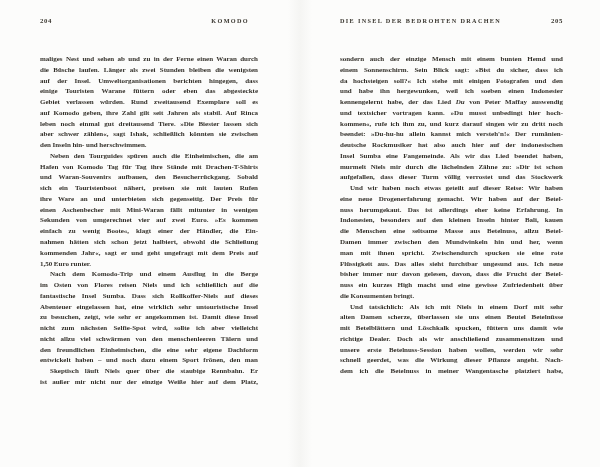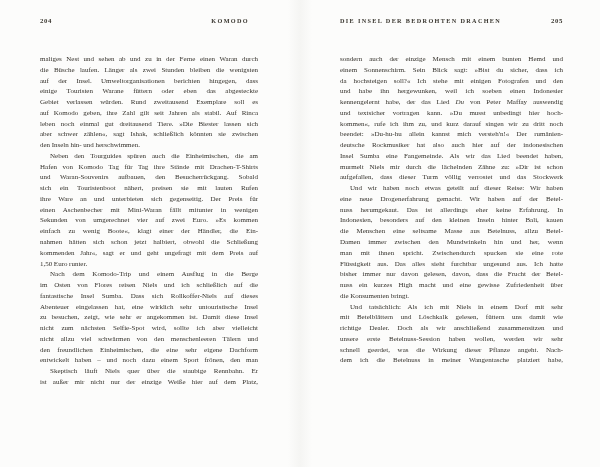--- a/index.html
+++ b/index.html
@@ -32,20 +32,21 @@
   }
   .running-head {
     font-size: 6.2px; font-weight: 700; letter-spacing: 1.35px;
     text-transform: uppercase;
   }
   .page-left .running-head { margin-right: 9px; }
 
   .text-block {
     position: absolute; top: 37px; left: 0; right: 0;
     color: #34312b;
+    font-weight: bold;
   }
   .line {
     font-size: 7px;
     line-height: 10.76px;
     word-spacing: -0.15px;
     text-align: justify;
     text-align-last: justify;
     white-space: normal;
   }
   .line.para-end { text-align-last: left; }
@@ -115,26 +116,27 @@
         <div class="line">Insel Sumba eine Fangemeinde. Als wir das Lied beendet haben,</div>
         <div class="line">murmelt Niels mir durch die lächelnden Zähne zu: »Dir ist schon</div>
         <div class="line">aufgefallen, dass dieser Turm völlig verrostet und das Stockwerk</div>
         <div class="line indent">Und wir haben noch etwas geteilt auf dieser Reise: Wir haben</div>
         <div class="line">eine neue Drogenerfahrung gemacht. Wir haben auf der Betel-</div>
         <div class="line">nuss herumgekaut. Das ist allerdings eher keine Erfahrung. In</div>
         <div class="line">Indonesien, besonders auf den kleinen Inseln hinter Bali, kauen</div>
         <div class="line">die Menschen eine seltsame Masse aus Betelnuss, allzu Betel-</div>
         <div class="line">Damen immer zwischen den Mundwinkeln hin und her, wenn</div>
         <div class="line">man mit ihnen spricht. Zwischendurch spucken sie eine rote</div>
-        <div class="line">Flüssigkeit aus. Das alles sieht furchtbar ungesund aus. Ich hatte</div>
+        <div class="line">Flüssigkeit aus. Das alles sieht furchtbar ungesund aus. Ich neue</div>
         <div class="line">bisher immer nur davon gelesen, davon, dass die Frucht der Betel-</div>
         <div class="line">nuss ein kurzes High macht und eine gewisse Zufriedenheit über</div>
         <div class="line para-end">die Konsumenten bringt.</div>
         <div class="line indent">Und tatsächlich: Als ich mit Niels in einem Dorf mit sehr</div>
-        <div class="line">mit Betelblättern und Löschkalk gelesen, füttern uns damit wie</div>
+        <div class="line">alten Damen scherze, überlassen sie uns einen Beutel Betelnüsse</div>
+        <div class="line">mit Betelblättern und Löschkalk spucken, füttern uns damit wie</div>
         <div class="line">richtige Dealer. Doch als wir anschließend zusammensitzen und</div>
         <div class="line">unsere erste Betelnuss-Session haben wollen, werden wir sehr</div>
         <div class="line">schnell geerdet, was die Wirkung dieser Pflanze angeht. Nach-</div>
         <div class="line">dem ich die Betelnuss in meiner Wangentasche platziert habe,</div>
       </div>
   </div>
 
 </div>
 
 </body></html>

